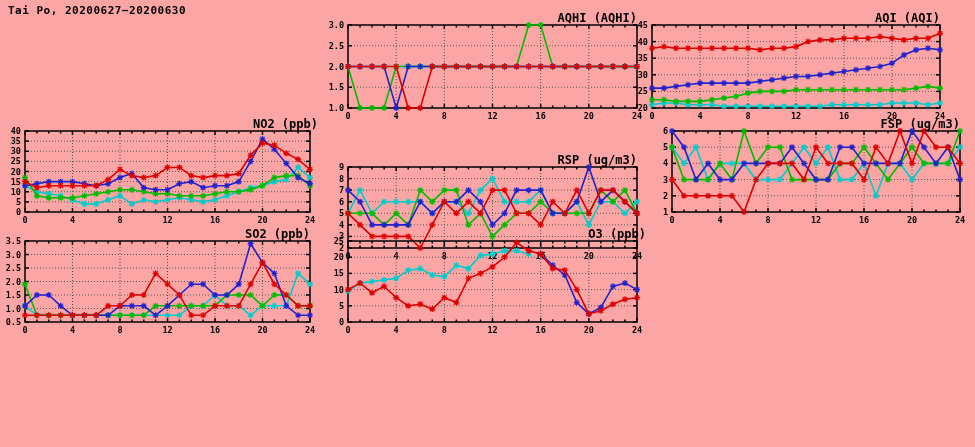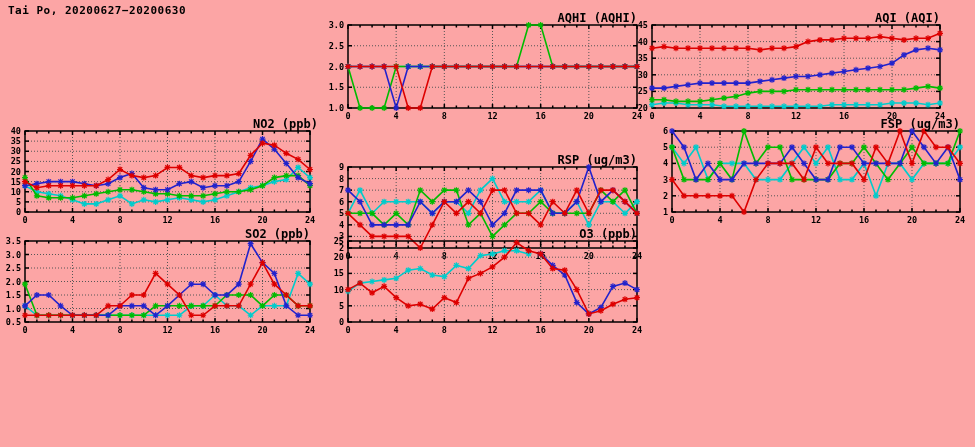--- a/index.html
+++ b/index.html
@@ -1329,21 +1329,21 @@
             <path d="M259.5 37.599999999999994H265.5M262.5 34.599999999999994V40.599999999999994M260.3 35.39999999999999L264.7 39.8M260.3 39.8L264.7 35.39999999999999"></path>
             <path d="M271.375 59.2H277.375M274.375 56.2V62.2M272.175 57L276.575 61.400000000000006M272.175 61.400000000000006L276.575 57"></path>
             <path d="M283.25 70H289.25M286.25 67V73M284.05 67.8L288.45 72.2M284.05 72.2L288.45 67.8"></path>
             <path d="M295.125 80.8H301.125M298.125 77.8V83.8M295.925 78.6L300.325 83M295.925 83L300.325 78.6"></path>
             <path d="M307 80.8H313M310 77.8V83.8M307.8 78.6L312.2 83M307.8 83L312.2 78.6"></path>
           </g>
         </g>
       </svg>
     </div>
   <div class="chart" style="left: 323px; top: 225px; width: 323px; height: 113px;">
-    <span class="chart-title" style="right: 9px;">O3 (ppb)</span>
+    <span class="chart-title" style="right: 0;">O3 (ppb)</span>
   <svg width="323" height="113">
         <g stroke="#555" stroke-width="1" stroke-dasharray="1 2">
           <line x1="25" y1="80.8" x2="314" y2="80.8"></line>
           <line x1="25" y1="64.6" x2="314" y2="64.6"></line>
           <line x1="25" y1="48.4" x2="314" y2="48.4"></line>
           <line x1="25" y1="32.2" x2="314" y2="32.2"></line>
           <line x1="73.16666666666666" y1="16" x2="73.16666666666666" y2="97"></line>
           <line x1="121.33333333333333" y1="16" x2="121.33333333333333" y2="97"></line>
           <line x1="169.5" y1="16" x2="169.5" y2="97"></line>
           <line x1="217.66666666666666" y1="16" x2="217.66666666666666" y2="97"></line>

